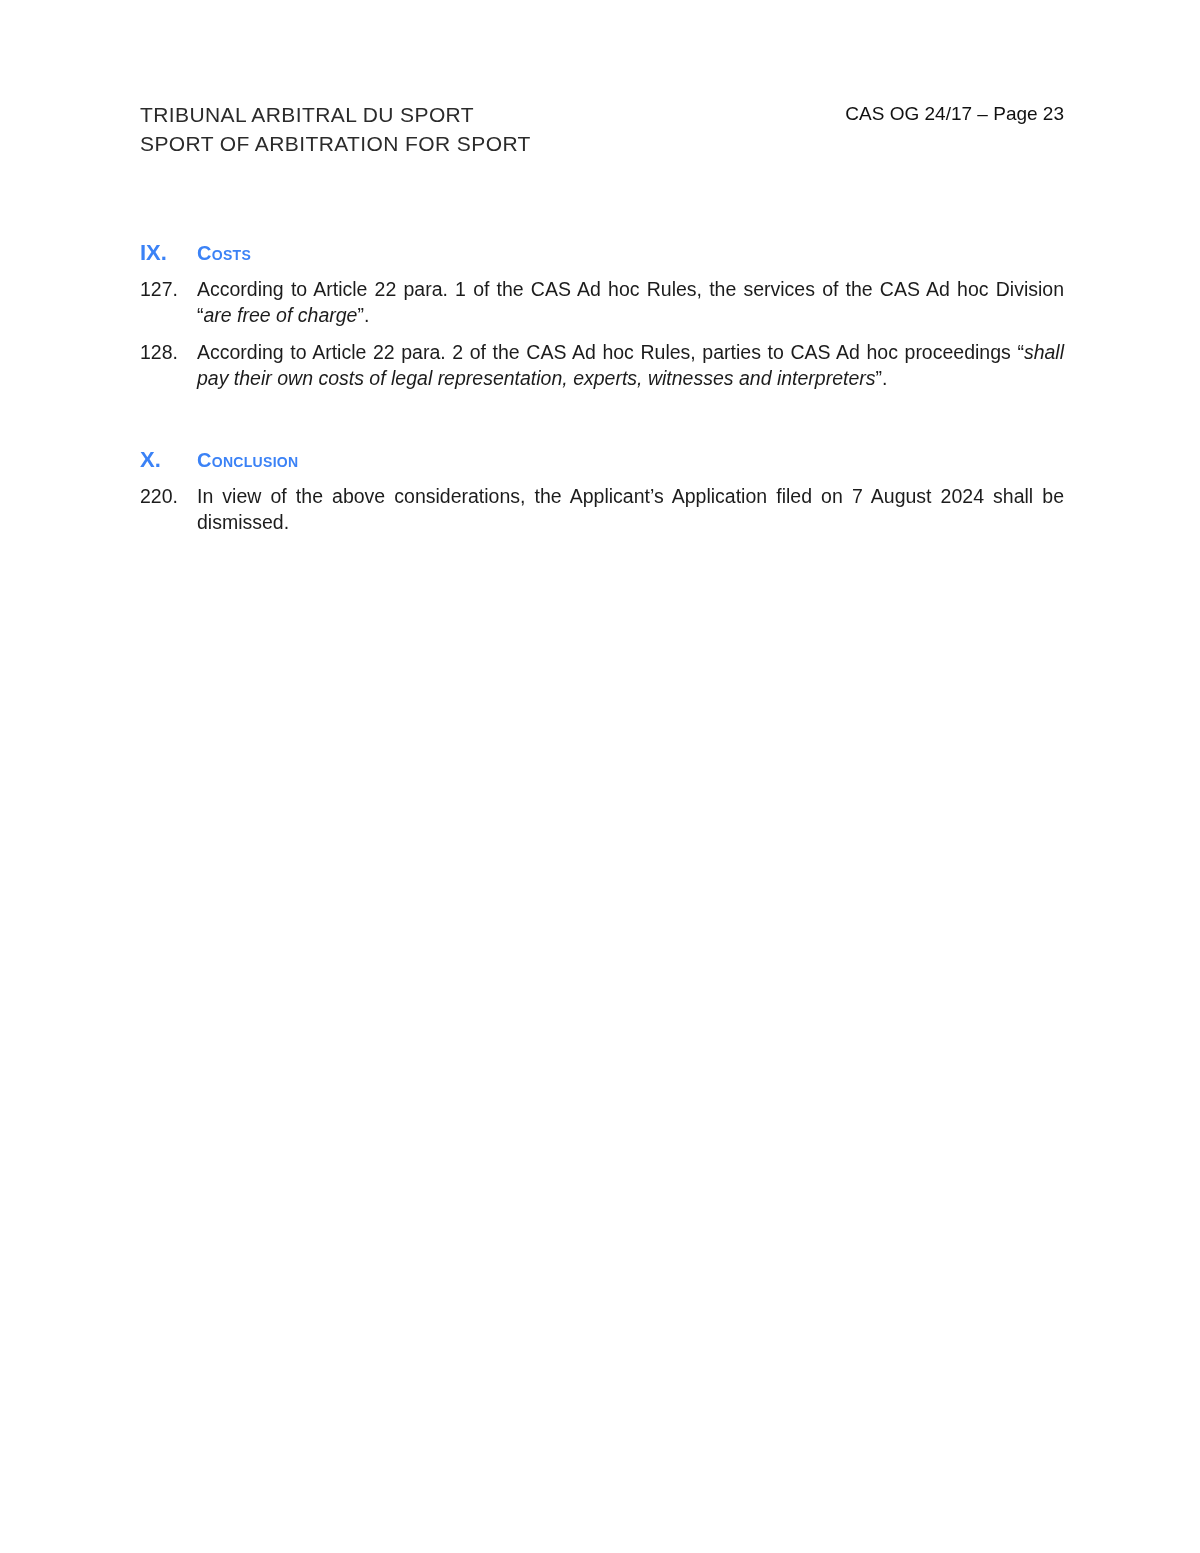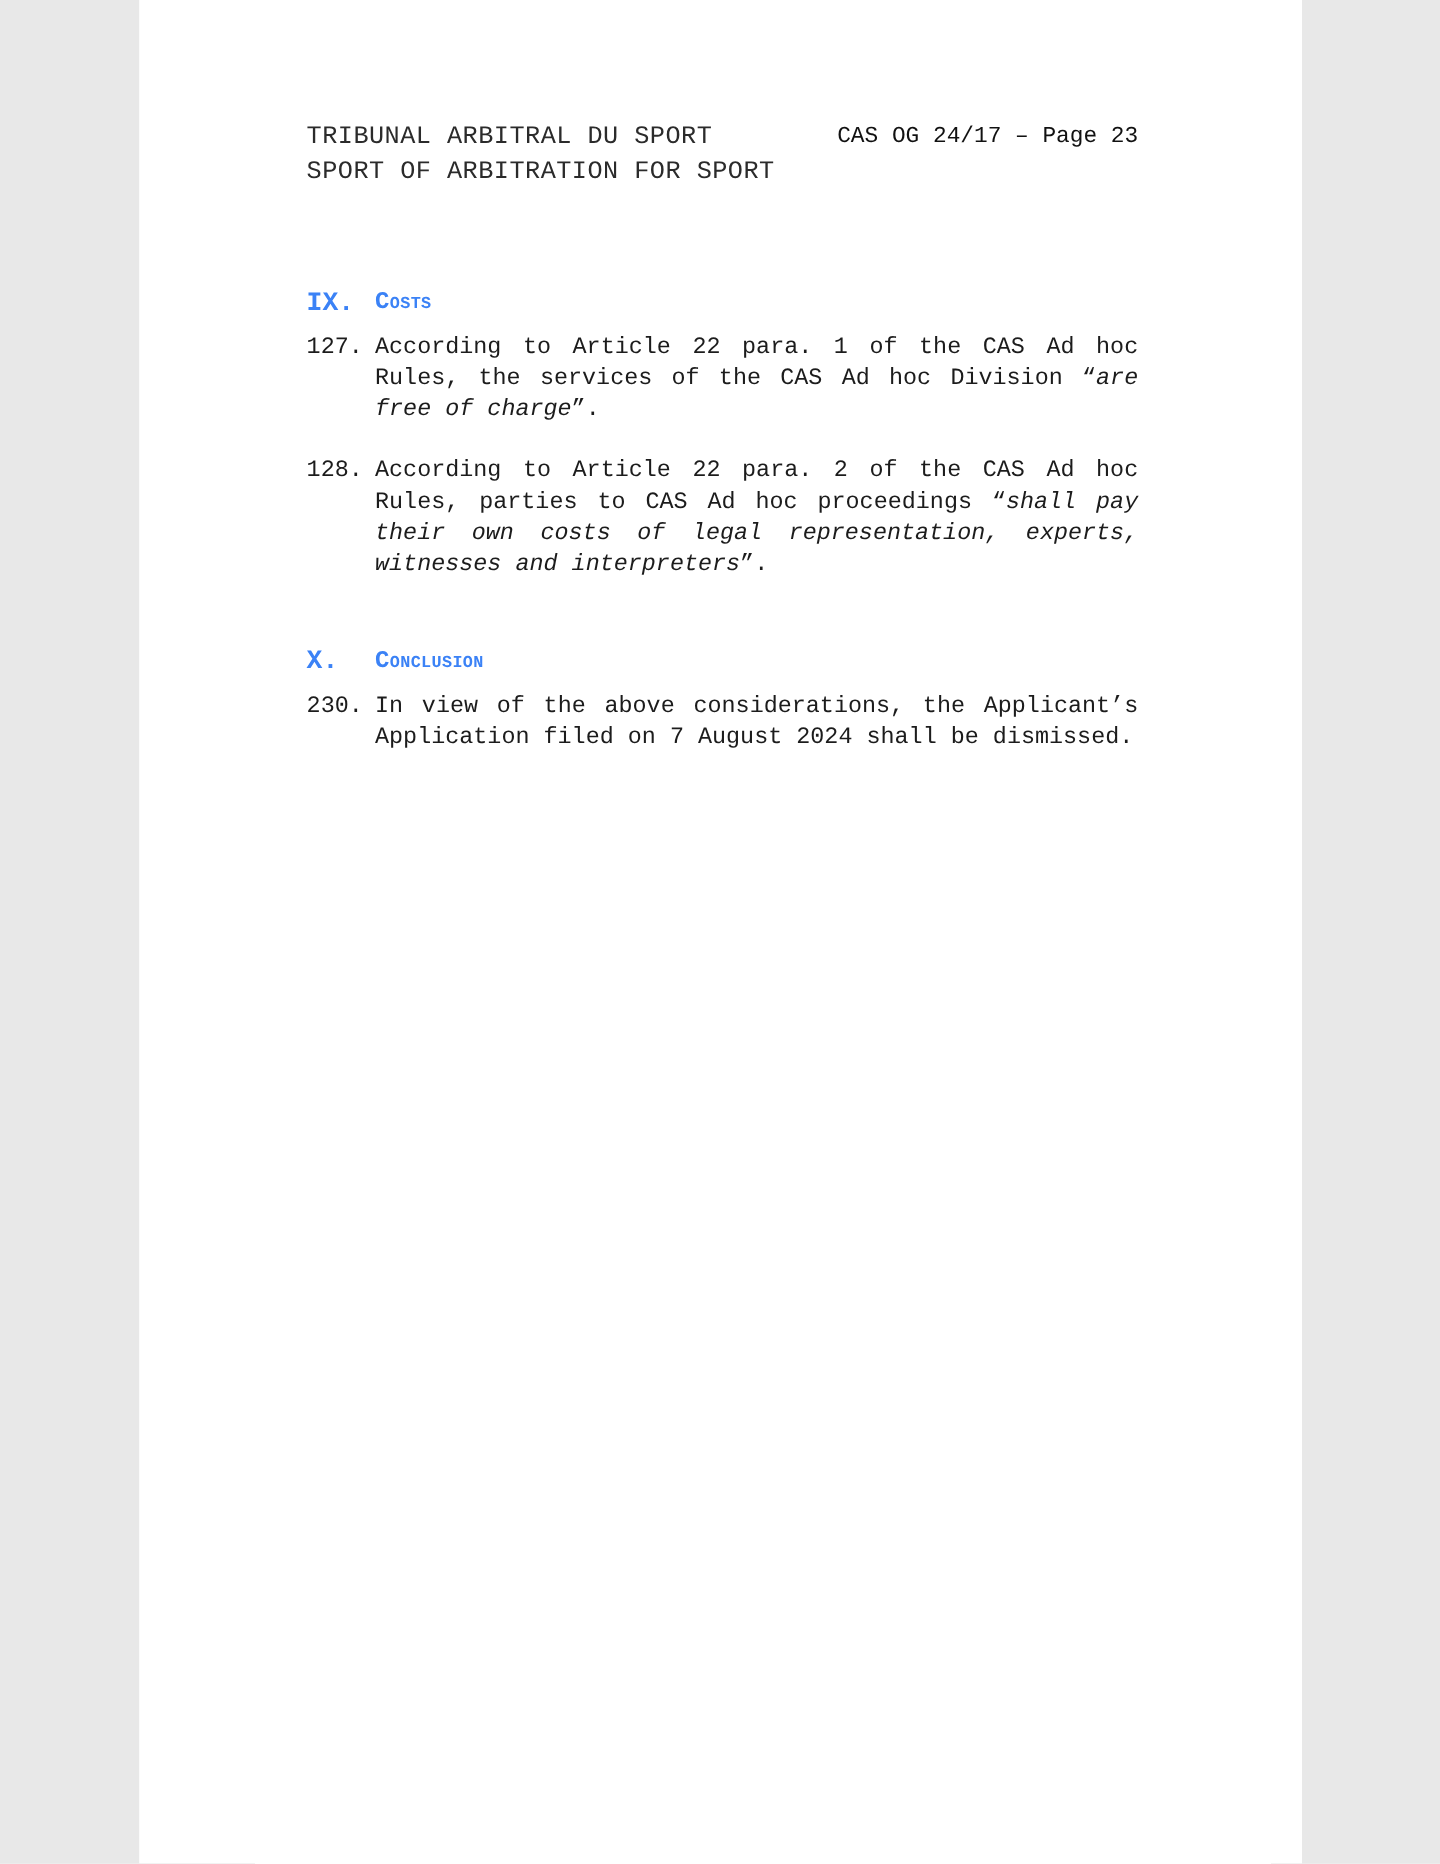--- a/index.html
+++ b/index.html
@@ -1,23 +1,23 @@
 <!DOCTYPE html>
 <html><head>
 <meta charset="utf-8">
 <style>
   * { margin: 0; padding: 0; box-sizing: border-box; }
   html, body { background: #e8e8e8; }
   .page {
     position: relative;
-    width: 969px;
+    width: 1200px;
     height: 1553px;
     margin: 0 auto;
     background: #ffffff;
-    font-family: Liberation Mono, monospace;
+    font-family: Liberation Sans, sans-serif;
     color: #1c1c1c;
     padding: 100px 136px 0 140px;
   }
   
   .header-row {
     display: flex;
     justify-content: space-between;
     align-items: flex-start;
   }
   .letterhead {
@@ -47,21 +47,21 @@
     line-height: 26px;
   }
   .sec-title {
     font-size: 20px;
     line-height: 26px;
     font-variant: small-caps;
     letter-spacing: 0.3px;
   }
   .para {
     display: flex;
-    margin-top: 25px;
+    margin-top: 11px;
   }
   .para-num {
     width: 57px;
     flex: 0 0 57px;
     font-size: 19.5px;
     line-height: 26px;
   }
   .para-text {
     flex: 1 1 auto;
     font-size: 19.5px;
@@ -102,18 +102,18 @@
       <span class="para-text"><span>According to Article 22 para. 2 of the CAS Ad hoc Rules, parties to CAS Ad hoc proceedings “</span><em>shall pay their own costs of legal representation, experts, witnesses and interpreters</em><span>”.</span></span>
     </div>
 
 
     <div class="sec-heading sec-gap">
       <span class="sec-num">X.</span>
       <span class="sec-title">Conclusion</span>
     </div>
 
     <div class="para after-heading">
-      <span class="para-num">230.</span>
+      <span class="para-num">220.</span>
       <span class="para-text"><span>In view of the above considerations, the Applicant’s Application filed on 7 August 2024 shall be dismissed.</span></span>
     </div>
 
   </div>
 </div>
 
 </body></html>

